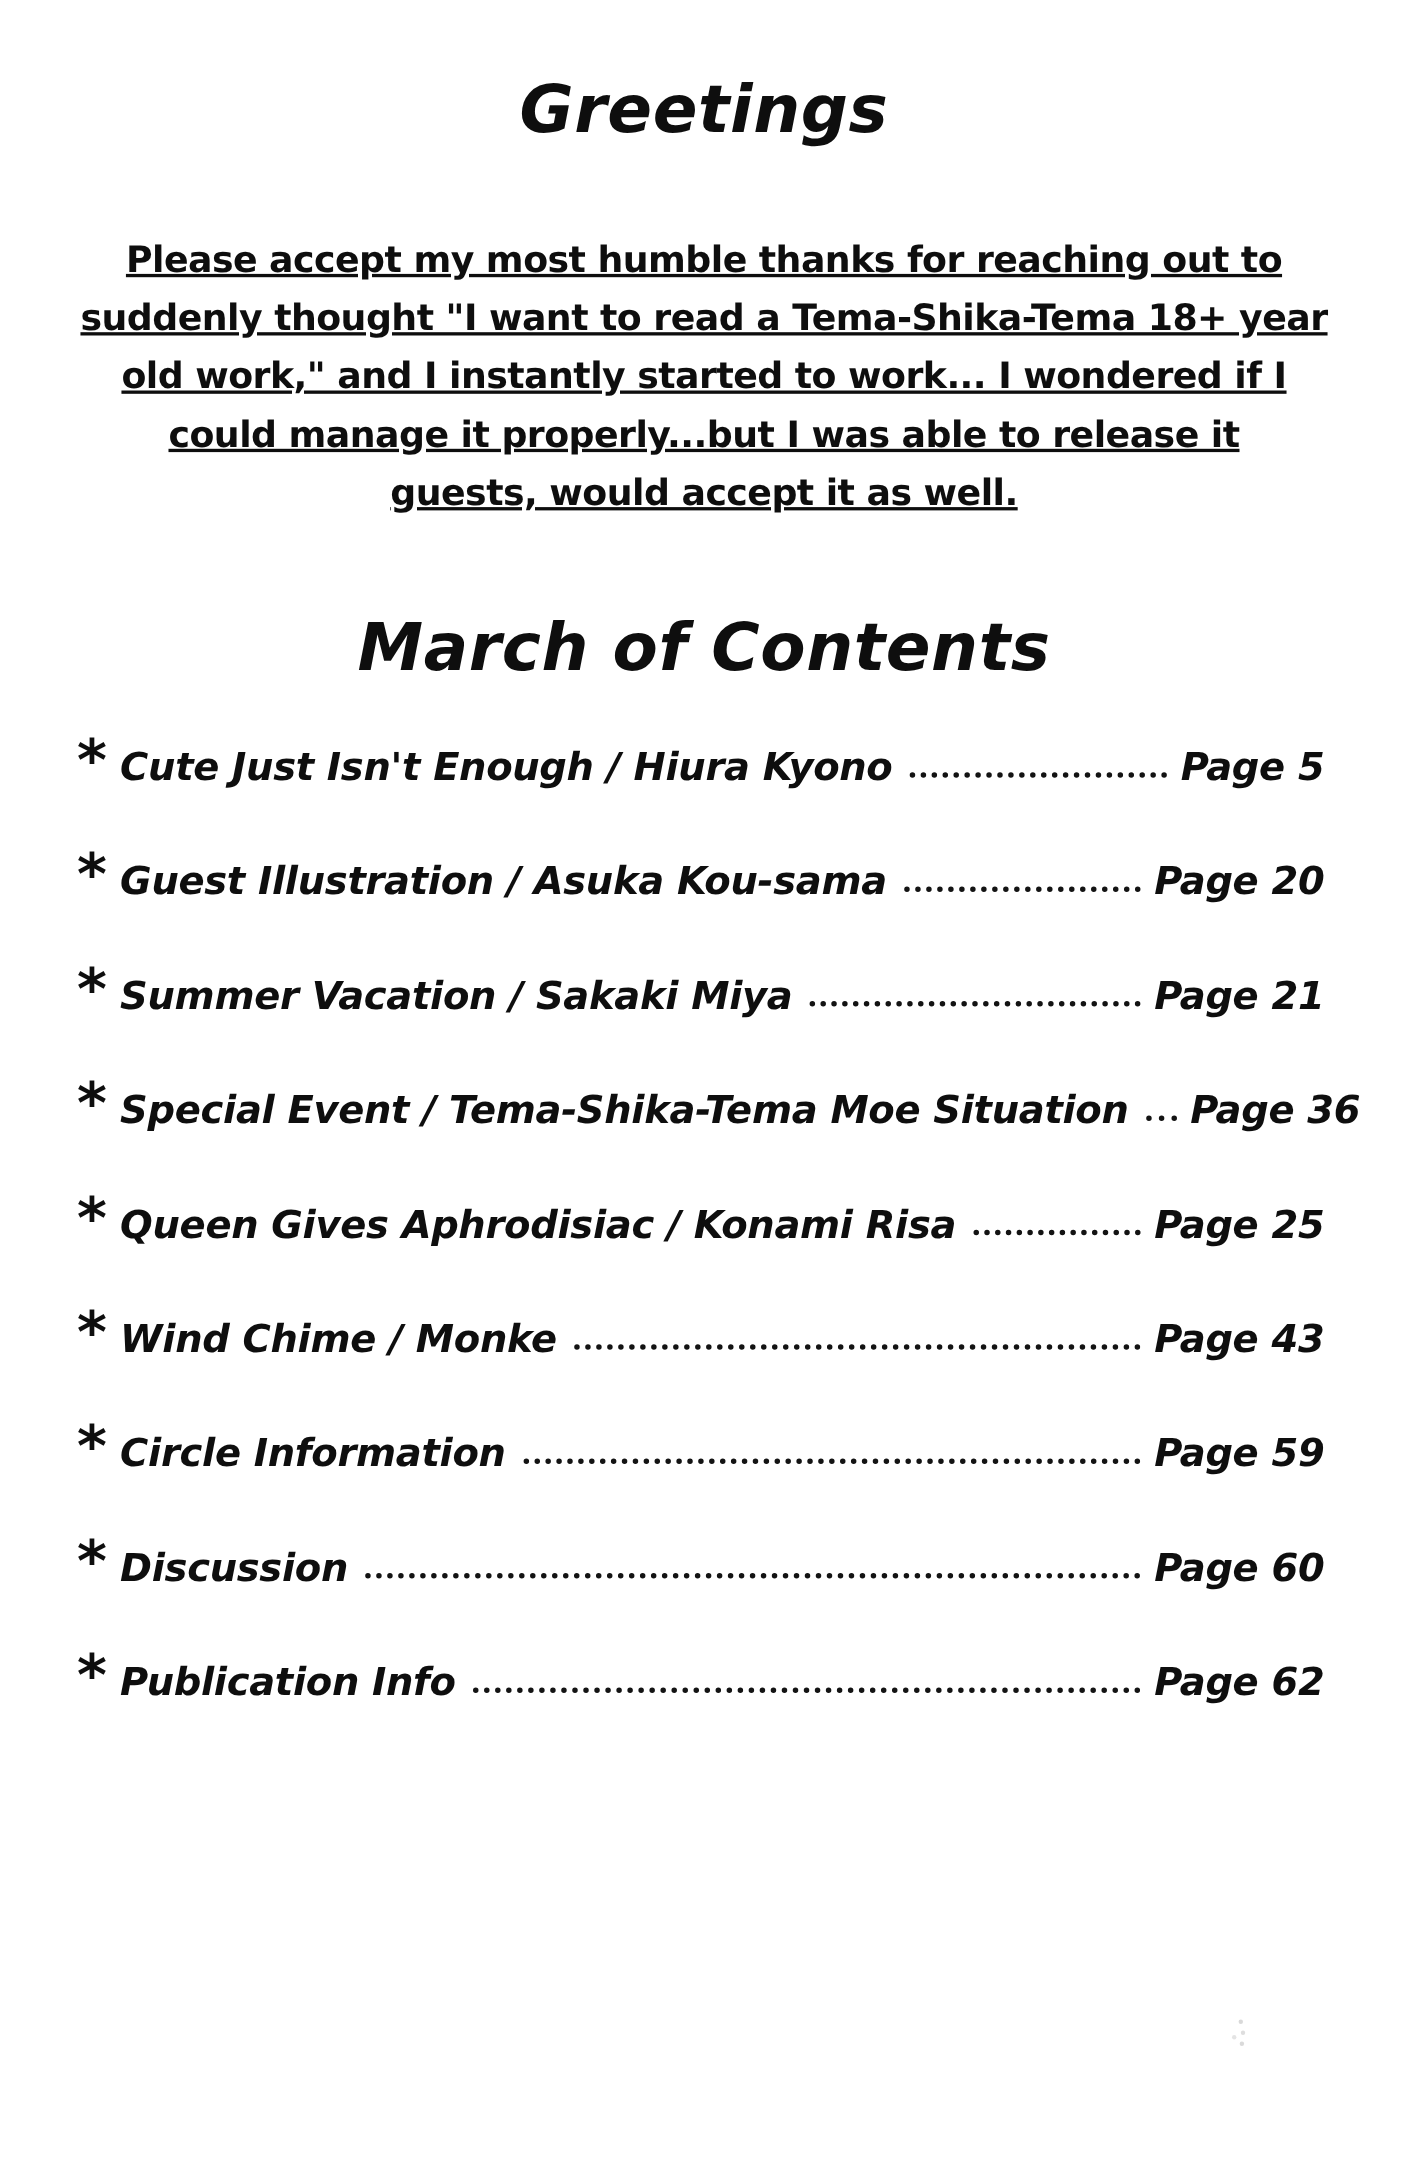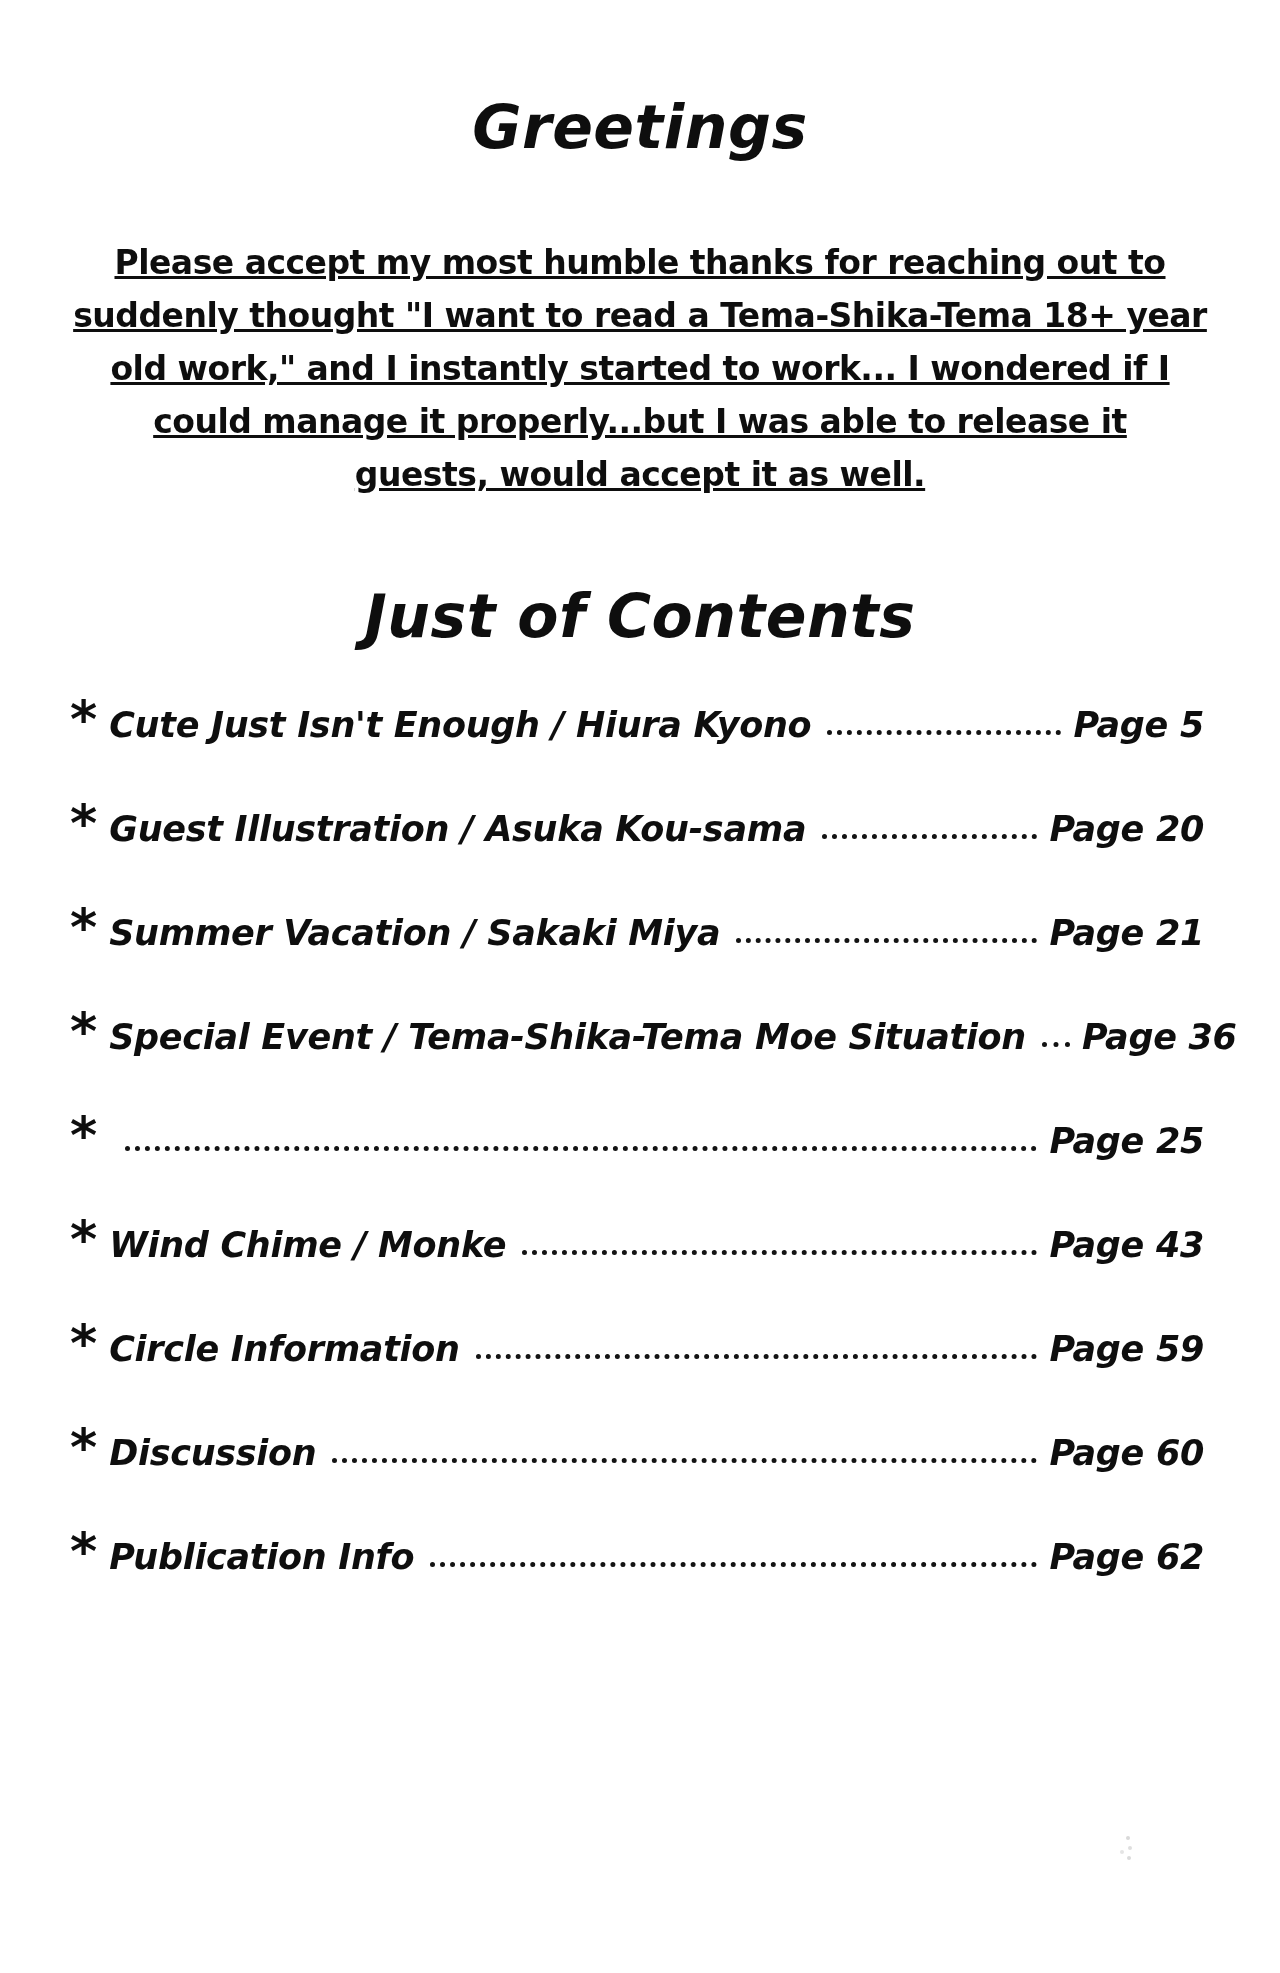--- a/index.html
+++ b/index.html
@@ -11,21 +11,21 @@
     position: relative;
     width: 1280px;
     height: 1973px;
     margin: 0 auto;
     background: #ffffff;
     color: #0e0e0e;
     font-family: "DejaVu Sans", sans-serif;
     overflow: hidden;
   }
   .greetings-title {
-    margin: 96px 0 0 0;
+    margin: 69px 0 0 0;
     text-align: center;
     font-size: 60px;
     line-height: 62px;
     font-weight: bold;
     font-style: italic;
     letter-spacing: 0.5px;
   }
   .intro {
     margin: 78px auto 0 auto;
     width: 1220px;
@@ -107,21 +107,21 @@
   <h1 class="greetings-title">Greetings</h1>
 
   <div class="intro">
     <div class="pline">Please accept my most humble thanks for reaching out to</div>
     <div class="pline">suddenly thought "I want to read a Tema-Shika-Tema 18+ year</div>
     <div class="pline">old work," and I instantly started to work... I wondered if I</div>
     <div class="pline">could manage it properly...but I was able to release it</div>
     <div class="pline">guests, would accept it as well.</div>
   </div>
 
-  <h2 class="toc-title">Just of Contents</h2>
+  <h2 class="toc-title">March of Contents</h2>
 
   <ul class="toc">
     <li>
       <span class="star">*</span>
       <span class="entry-title">Cute Just Isn't Enough / Hiura Kyono</span>
       <span class="leader"></span>
       <span class="entry-page">Page 5</span>
     </li>
     <li>
       <span class="star">*</span>
@@ -136,20 +136,21 @@
       <span class="entry-page">Page 21</span>
     </li>
     <li>
       <span class="star">*</span>
       <span class="entry-title">Special Event / Tema-Shika-Tema Moe Situation</span>
       <span class="leader"></span>
       <span class="entry-page">Page 36</span>
     </li>
     <li>
       <span class="star">*</span>
+      <span class="entry-title">Queen Gives Aphrodisiac / Konami Risa</span>
       <span class="leader"></span>
       <span class="entry-page">Page 25</span>
     </li>
     <li>
       <span class="star">*</span>
       <span class="entry-title">Wind Chime / Monke</span>
       <span class="leader"></span>
       <span class="entry-page">Page 43</span>
     </li>
     <li>

